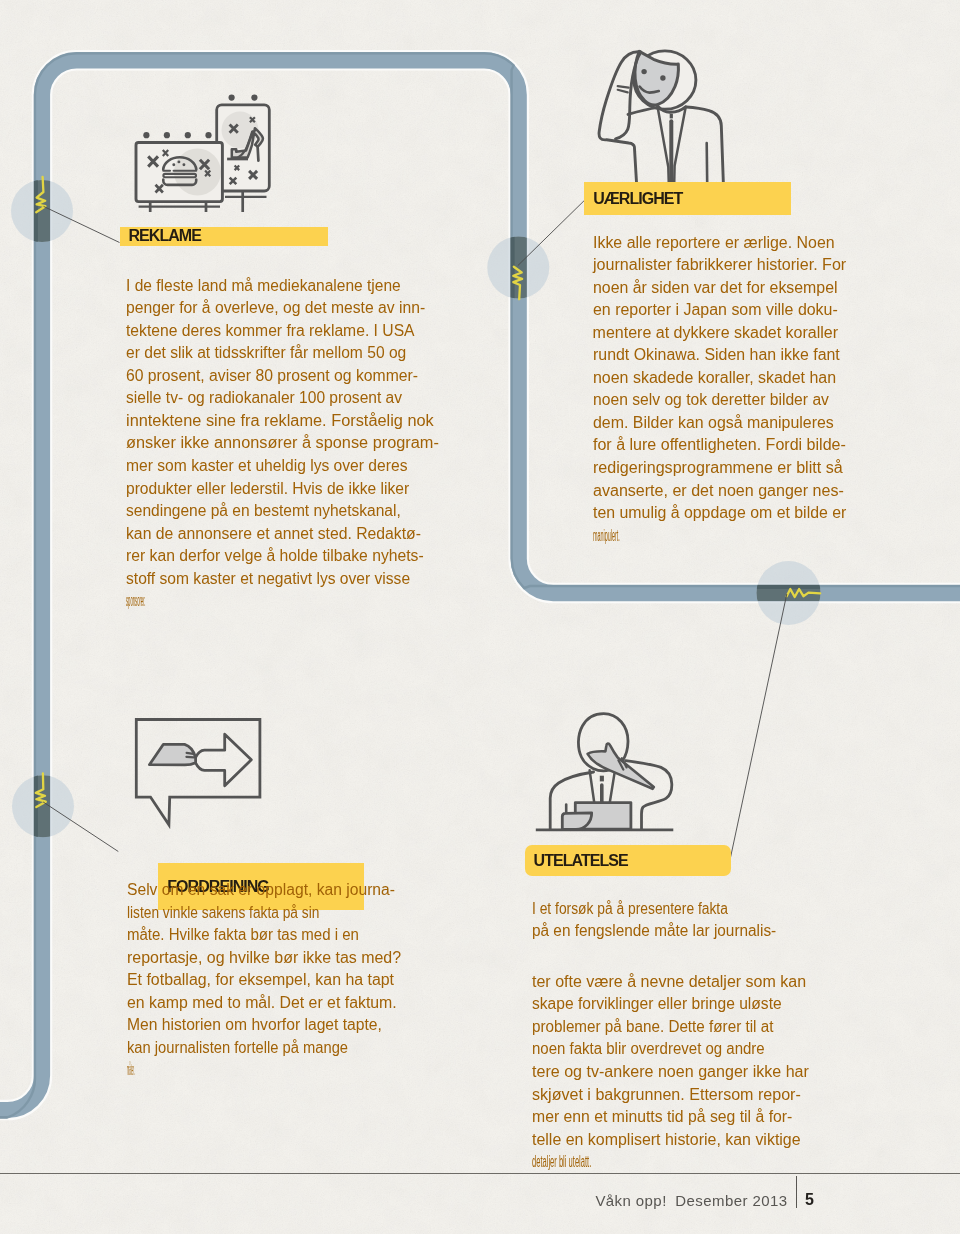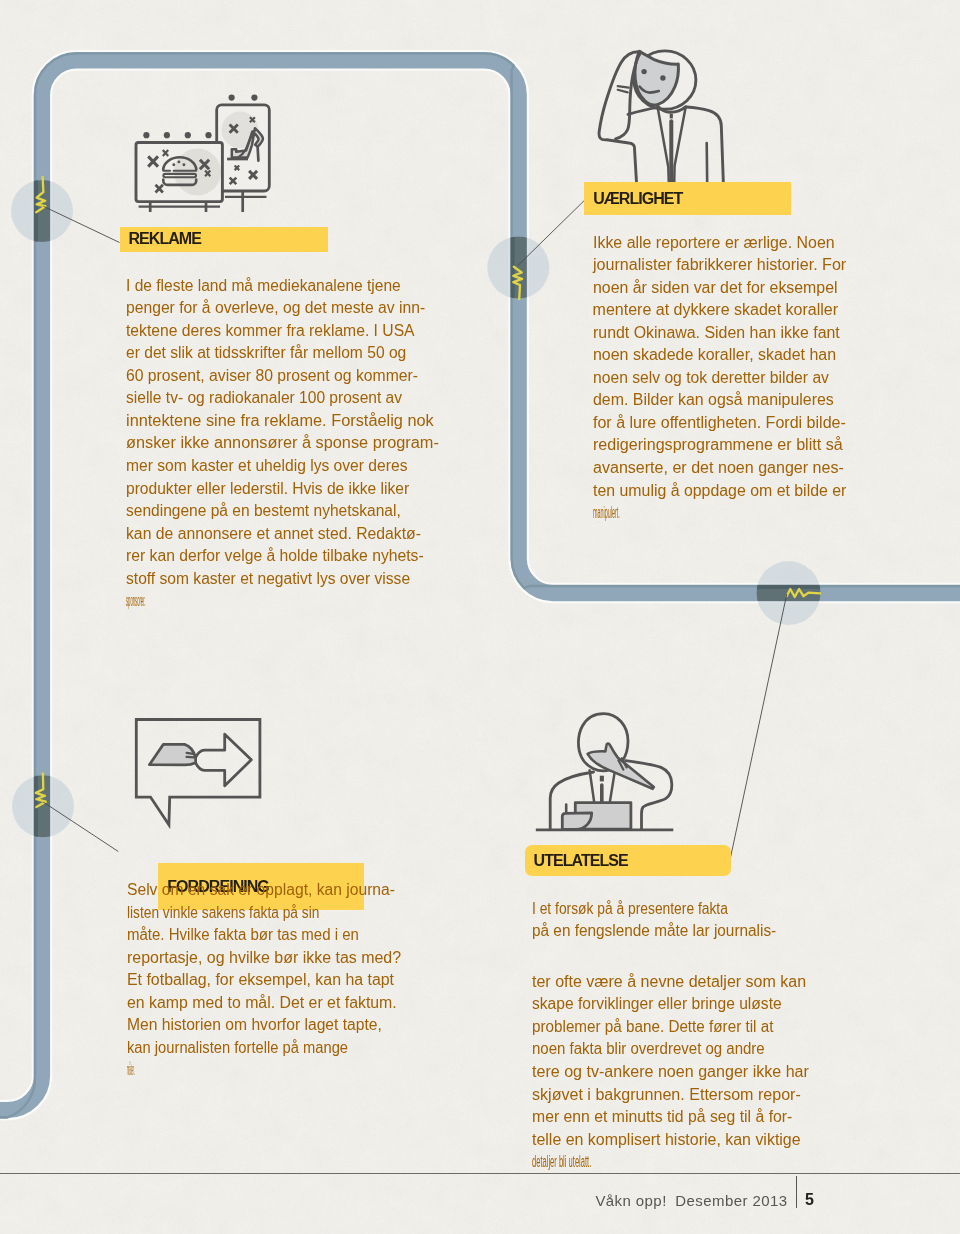--- a/index.html
+++ b/index.html
@@ -197,21 +197,21 @@
         <path d="M 173.6 170.8 L 196.2 170.8" stroke-width="2.1"></path>
         <rect x="163.4" y="173.9" width="32.6" height="3.3" rx="1.65" ry="1.65" stroke-width="2.1"></rect>
         <path d="M 163.3 179.6 L 163.3 180.8 A 4.1 4.1 0 0 0 167.4 184.9 L 192.1 184.9 A 4.1 4.1 0 0 0 196.2 180.8 L 196.2 179.6" stroke-width="2.6"></path>
       </g>
       <circle cx="173.8" cy="164.8" r="1.45" fill="#545454"></circle>
       <circle cx="178.9" cy="161.9" r="1.45" fill="#545454"></circle>
       <circle cx="183.9" cy="164.8" r="1.45" fill="#545454"></circle>
     </g>
   </svg>
 
-  <div class="tag" style="left:119.5px;top:226.8px;width:208px;height:25px;">
+  <div class="tag" style="left:119.5px;top:226.8px;width:208px;height:19px;">
     <span>REKLAME</span>
   </div>
   <div class="col" id="c0" style="left:126.4px;top:276.6px;width:307px;">
       <span class="ln" style="transform: scaleX(0.9713);">I de fleste land må mediekanalene tjene</span>
       <span class="ln" style="transform: scaleX(0.9805);">penger for å overleve, og det meste av inn-</span>
       <span class="ln" style="transform: scaleX(0.9805);">tektene deres kommer fra reklame. I USA</span>
       <span class="ln" style="transform: scaleX(0.9759);">er det slik at tidsskrifter får mellom 50 og</span>
       <span class="ln" style="transform: scaleX(0.9831);">60 prosent, aviser 80 prosent og kommer-</span>
       <span class="ln" style="transform: scaleX(0.973);">sielle tv- og radiokanaler 100 prosent av</span>
       <span class="ln" style="transform: scaleX(1.0208);">inntektene sine fra reklame. Forståelig nok</span>
@@ -265,20 +265,21 @@
     </g>
   </svg>
 
   <div class="tag" style="left:584.2px;top:182.4px;width:206.5px;height:32.6px;">
     <span>UÆRLIGHET</span>
   </div>
   <div class="col" id="c1" style="left:592.6px;top:233.5px;width:255px;">
       <span class="ln" style="transform: scaleX(0.9953);">Ikke alle reportere er ærlige. Noen</span>
       <span class="ln" style="transform: scaleX(1.0063);">journalister fabrikkerer historier. For</span>
       <span class="ln" style="transform: scaleX(0.9925);">noen år siden var det for eksempel</span>
+      <span class="ln" style="transform: scaleX(0.9973);">en reporter i Japan som ville doku-</span>
       <span class="ln" style="transform: scaleX(1);">mentere at dykkere skadet koraller</span>
       <span class="ln" style="transform: scaleX(0.9945);">rundt Okinawa. Siden han ikke fant</span>
       <span class="ln" style="transform: scaleX(0.9973);">noen skadede koraller, skadet han</span>
       <span class="ln" style="transform: scaleX(0.9788);">noen selv og tok deretter bilder av</span>
       <span class="ln" style="transform: scaleX(0.9953);">dem. Bilder kan også manipuleres</span>
       <span class="ln" style="transform: scaleX(1.002);">for å lure offentligheten. Fordi bilde-</span>
       <span class="ln" style="transform: scaleX(1.0063);">redigeringsprogrammene er blitt så</span>
       <span class="ln" style="transform: scaleX(1.0035);">avanserte, er det noen ganger nes-</span>
       <span class="ln" style="transform: scaleX(0.9925);">ten umulig å oppdage om et bilde er</span>
       <span class="ln last" style="transform: scaleX(0.338);">manipulert.</span>

